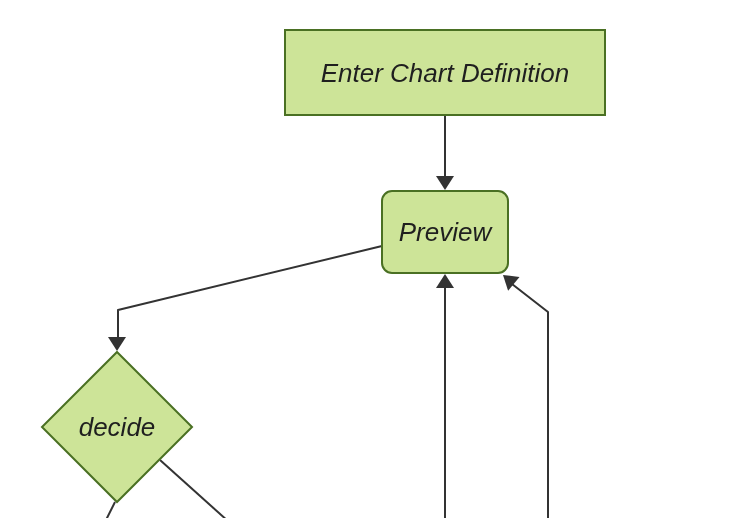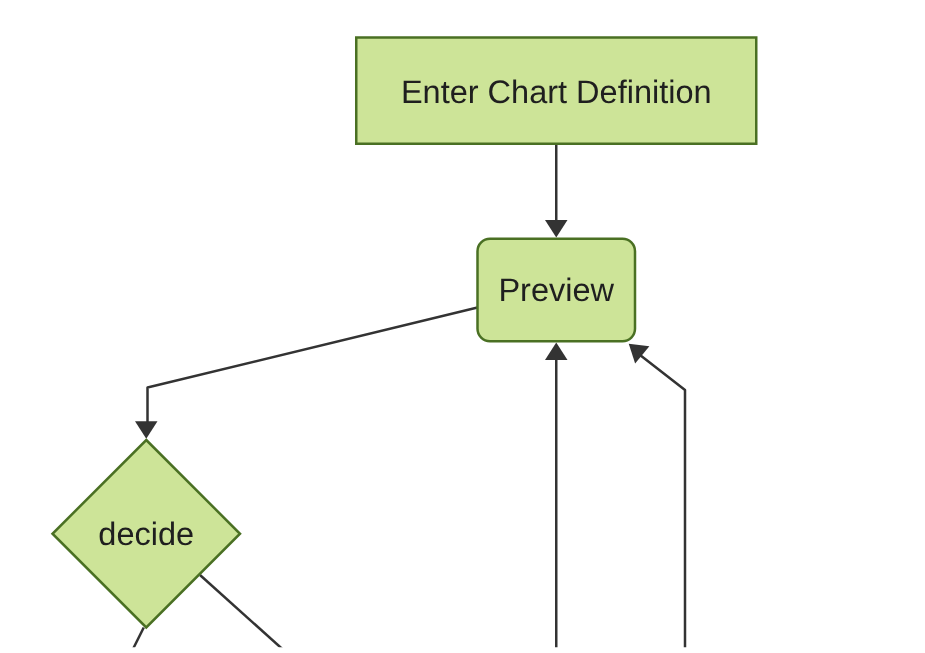--- a/index.html
+++ b/index.html
@@ -6,20 +6,21 @@
     margin: 0;
     padding: 0;
     background: var(--background, #ffffff);
   }
   .stage {
     position: relative;
     width: 740px;
     height: 518px;
     overflow: hidden;
     background: var(--background, #ffffff);
+    font-style: italic;
   }
   svg.flowchart {
     display: block;
     width: 740px;
     height: 522px;
   }
   .node-shape {
     fill: var(--node-fill, #cde498);
     stroke: var(--node-border, #4a7023);
     stroke-width: 2px;

